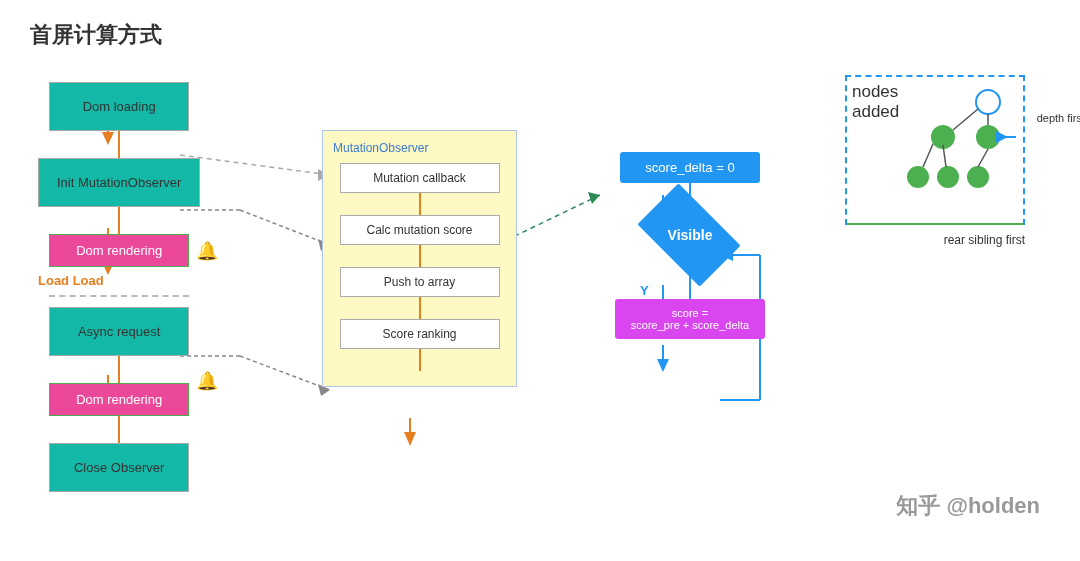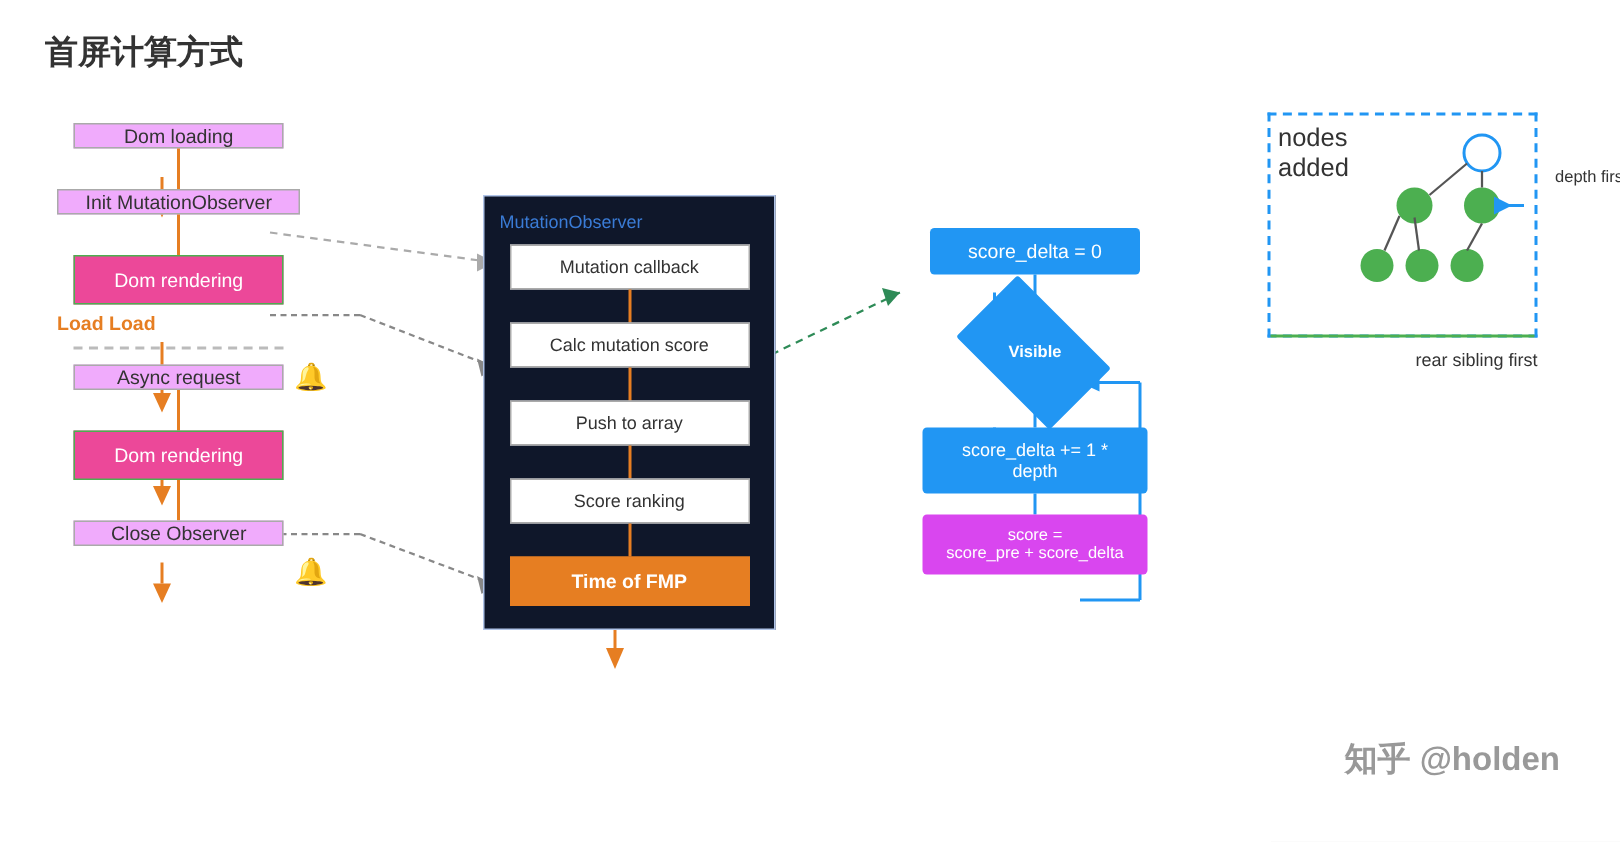--- a/index.html
+++ b/index.html
@@ -20,22 +20,22 @@
     }
     .title {
       font-size: 22px;
       font-weight: bold;
       color: #333;
       margin-bottom: 30px;
       margin-left: 10px;
     }
     .box-white {
       border: 1.5px solid #aaa;
-      background: #f0abfc;
-      padding: 0 18px;
+      background: #14b8a6;
+      padding: 16px 18px;
       font-size: 13px;
       color: #333;
       text-align: center;
       min-width: 140px;
     }
     .box-green {
       border: 1.5px solid #4CAF50;
       background: #ec4899;
       padding: 8px 18px;
       font-size: 13px;
@@ -43,21 +43,21 @@
       text-align: center;
       min-width: 140px;
     }
 
     
     .mutation-observer-box {
       position: absolute;
       left: 310px;
       top: 110px;
       width: 200px;
-      background: #0f172a;
+      background: #fef9c3;
       border: 1.5px solid #b0c4e8;
       padding: 10px 10px 15px 10px;
       display: flex;
       flex-direction: column;
       align-items: center;
     }
     .mutation-observer-label {
       font-size: 12px;
       color: #3a7bd5;
       align-self: flex-start;
@@ -200,39 +200,37 @@
     <div class="mutation-observer-label">MutationObserver</div>
 
     <div class="box-white-small">Mutation callback</div>
     <div style="height:22px;width:2px;background:#E67E22;margin:0 auto;"></div>
     <div class="box-white-small">Calc mutation score</div>
     <div style="height:22px;width:2px;background:#E67E22;margin:0 auto;"></div>
     <div class="box-white-small">Push to array</div>
     <div style="height:22px;width:2px;background:#E67E22;margin:0 auto;"></div>
     <div class="box-white-small">Score ranking</div>
     <div style="height:22px;width:2px;background:#E67E22;margin:0 auto;"></div>
-    <div class="box-orange">Time of FMP</div>
   </div>
 
   <div style="position:absolute;left:600px;top:152px;width:180px;">
 
     <div style="background:#2196F3;color:white;padding:8px 10px;font-size:13px;text-align:center;border-radius:3px;width:140px;margin:0 auto;">score_delta = 0</div>
 
     <div style="height:18px;width:2px;background:#2196F3;margin:0 auto;"></div>
 
     <div style="position:relative;width:100px;height:70px;margin:0 auto;">
       <div style="position:absolute;top:5px;left:5px;width:88px;height:58px;background:#2196F3;transform:rotate(45deg);border-radius:2px;"></div>
       <div style="position:absolute;top:0;left:0;width:100px;height:68px;display:flex;align-items:center;justify-content:center;">
-        <span style="color:white;font-size:11px;font-weight:bold;">Visible</span>
+        <span style="color:white;font-size:14px;font-weight:bold;">Visible</span>
       </div>
     </div>
 
     <div style="height:14px;width:2px;background:#2196F3;margin:0 auto;"></div>
 
-    <div style="background:#2196F3;color:white;padding:8px 10px;font-size:12px;text-align:center;border-radius:3px;width:150px;margin:0 auto;">score_delta += 1 * depth</div>
 
     <div style="height:14px;width:2px;background:#2196F3;margin:0 auto;"></div>
 
     <div style="background:#d946ef;color:white;padding:8px 10px;font-size:11px;text-align:center;border-radius:3px;width:150px;margin:0 auto;white-space:pre-line;">score =
 score_pre + score_delta</div>
   </div>
 
   <div style="position:absolute;right:20px;top:75px;width:215px;">
     <div style="border:2px dashed #2196F3;padding:10px;position:relative;width:180px;height:150px;">
       <span style="font-size:17px;color:#333;position:absolute;top:5px;left:5px;white-space:pre-line;">nodes

